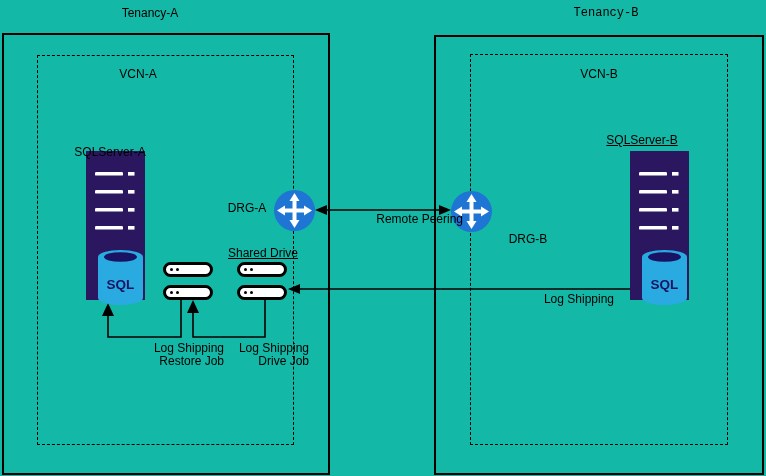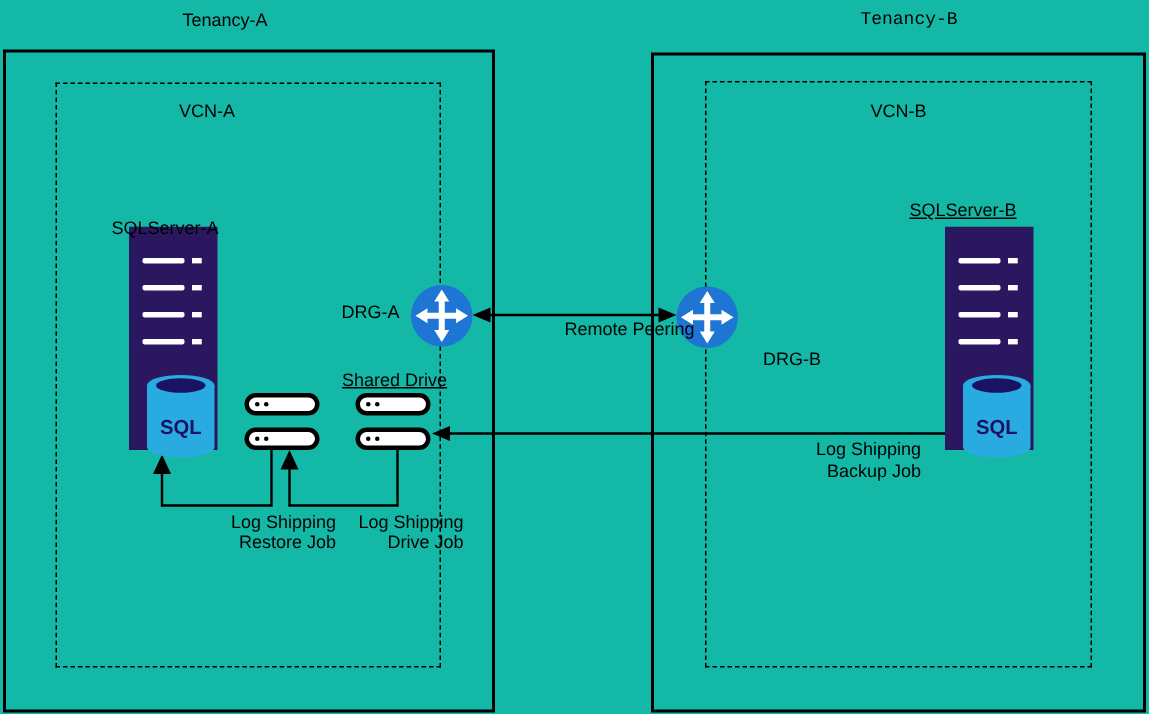--- a/index.html
+++ b/index.html
@@ -170,16 +170,15 @@
     <div>Restore Job</div>
   </div>
 
   <div class="two-line lbl-z" style="left:177px;top:342px;width:100px;line-height:13px;">
     <div>Log Shipping</div>
     <div>Drive Job</div>
   </div>
 
   <div class="two-line lbl-z" style="left:482px;top:292px;width:100px;">
     <div>Log Shipping</div>
-    <div>Backup Job</div>
   </div>
 
 </div>
 
 </body></html>

